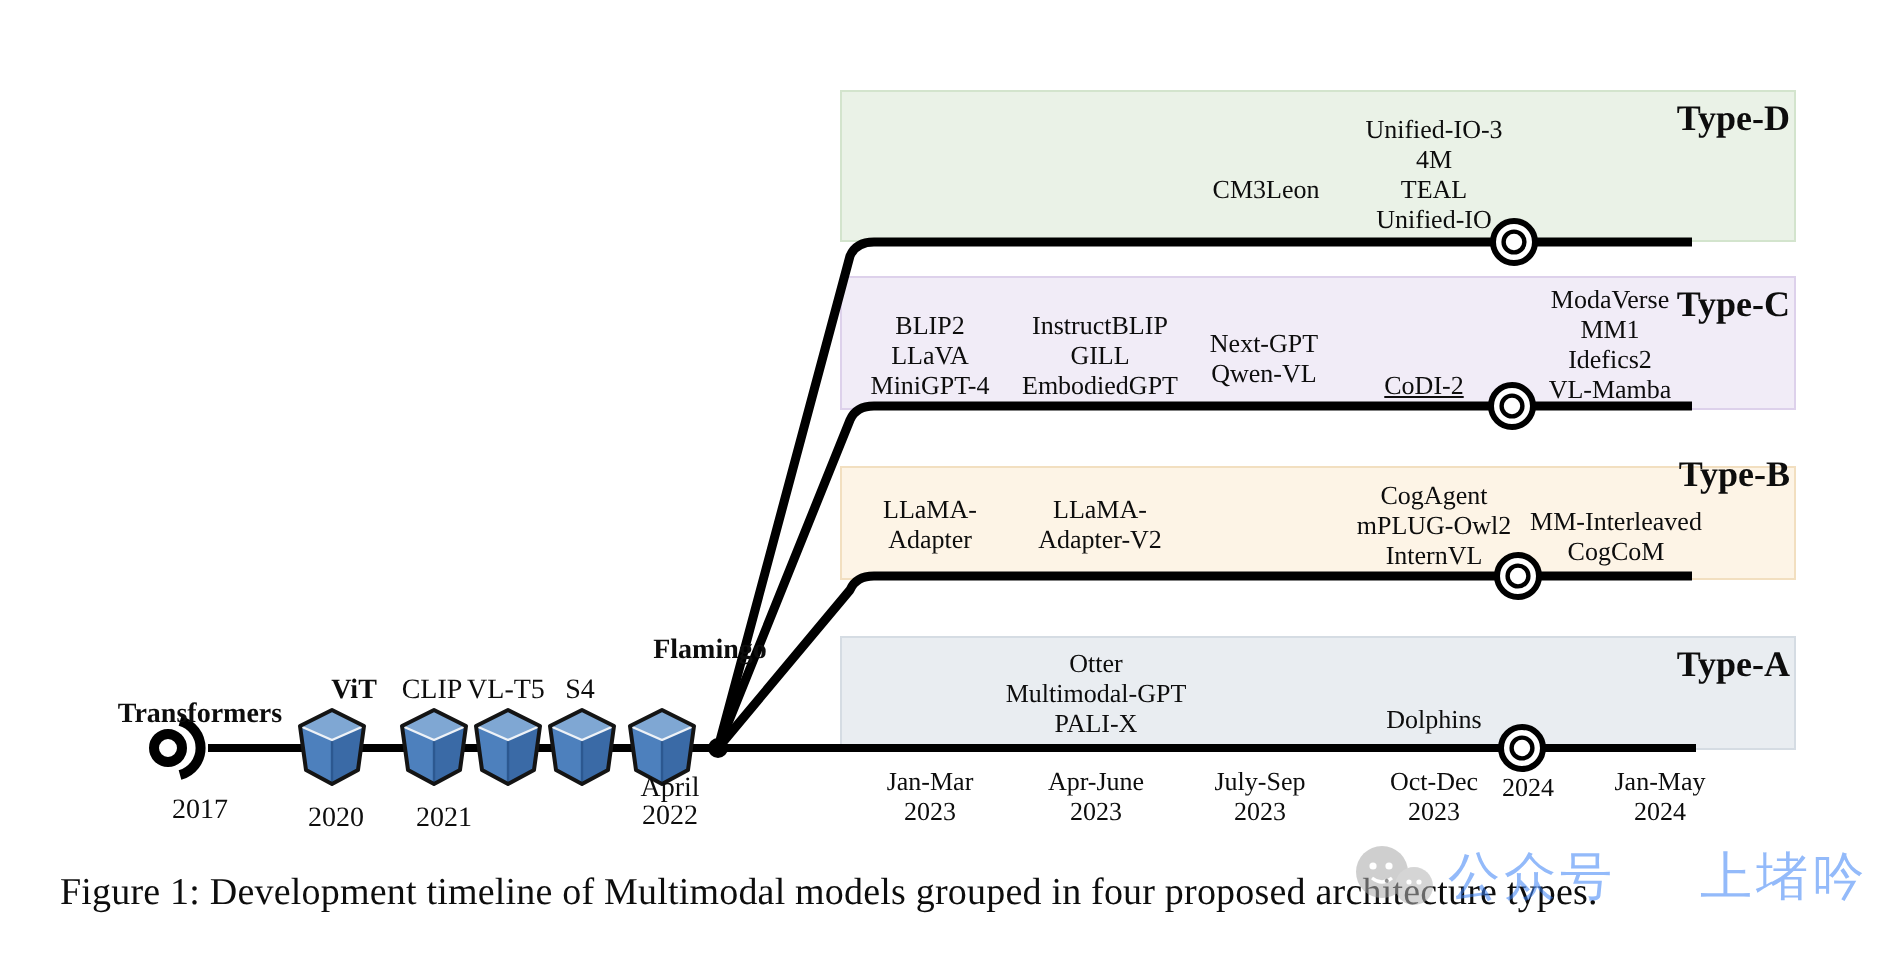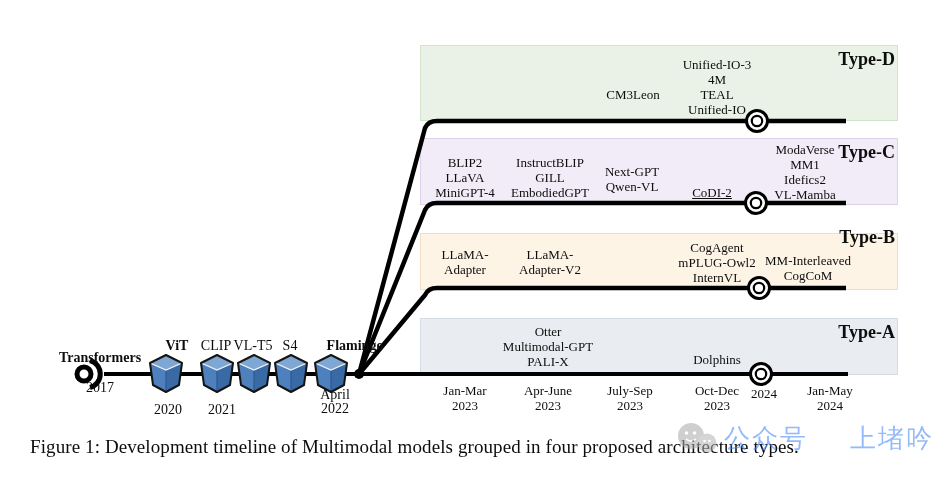--- a/index.html
+++ b/index.html
@@ -154,23 +154,23 @@
   </div>
   <div class="col" style="left:717px;bottom:117px;">
     <div>Dolphins</div>
   </div>
 
   <div class="lbl bold" style="left:100px;top:350px;">Transformers</div>
   <div class="lbl bold" style="left:177px;top:338px;font-family:Liberation Serif, serif;">ViT</div>
   <div class="lbl" style="left:216px;top:338px;">CLIP</div>
   <div class="lbl" style="left:253px;top:338px;">VL-T5</div>
   <div class="lbl" style="left:290px;top:338px;">S4</div>
-  <div class="lbl bold" style="left:331px;top:338px;padding-left:48px;">Flamingo</div>
-
-  <div class="lbl" style="left:100px;top:380px;">2017</div>
+  <div class="lbl bold" style="left:331px;top:318px;padding-left:48px;">Flamingo</div>
+
+  <div class="lbl" style="left:100px;top:398px;">2017</div>
   <div class="lbl" style="left:168px;top:402px;">2020</div>
   <div class="lbl" style="left:222px;top:402px;">2021</div>
   <div class="lbl" style="left:335px;top:388px;line-height:14px;">
     <div>April</div>
     <div>2022</div>
   </div>
 
   <div class="q" style="left:465px;top:384px;">
     <div>Jan-Mar</div>
     <div>2023</div>

